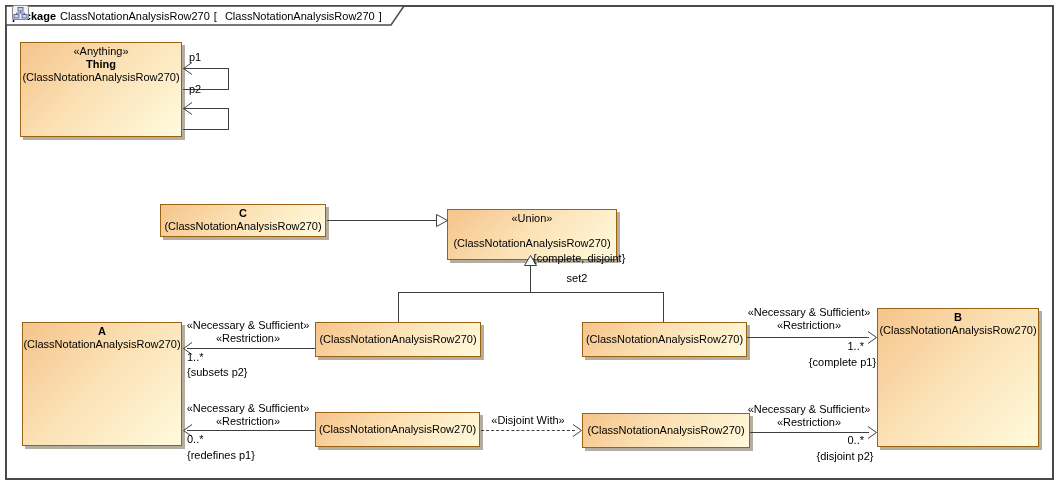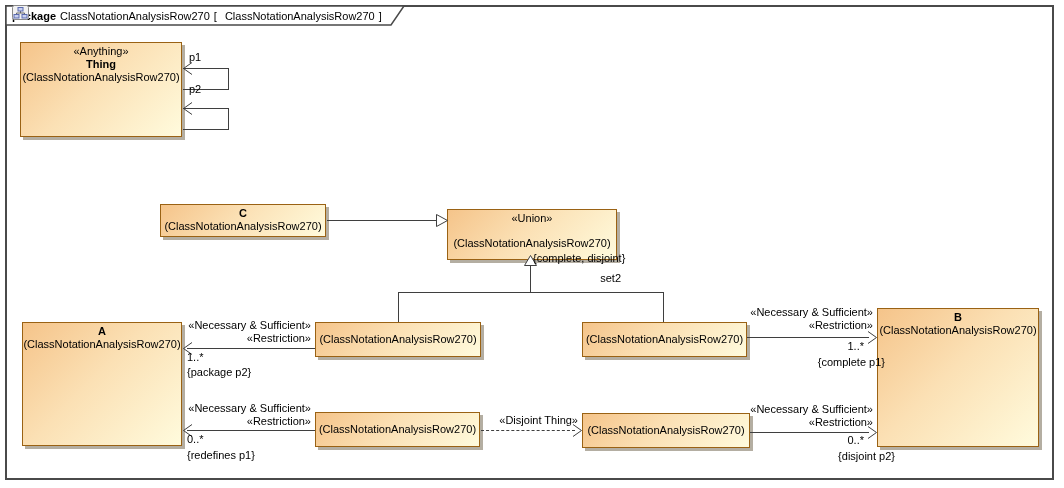--- a/index.html
+++ b/index.html
@@ -29,21 +29,21 @@
     text-align:center; line-height:13px;
   }
   .box .nm{font-weight:bold;}
   .box.pad{padding-top:2px;}
   .box.vcenter{display:flex; align-items:center; justify-content:center;}
   .lh{position:absolute; height:1px; background:#3f3f3f;}
   .lv{position:absolute; width:1px; background:#3f3f3f;}
   .dash{position:absolute; height:0; border-top:1px dashed #3f3f3f;}
   .ah{position:absolute;}
   .lbl{position:absolute; white-space:nowrap; line-height:13px;}
-  .lbl.c{text-align:right; white-space:normal;}
+  .lbl.c{text-align:center; white-space:normal;}
   .lbl.r{text-align:right;}
   .loop{
     position:absolute; box-sizing:border-box;
     border:1px solid #3f3f3f; border-left:none; background:transparent;
   }
 </style>
 </head>
 <body>
 
 <div id="canvas">
@@ -144,38 +144,38 @@
 
   <div class="lh" style="left:187px; top:348px; width:128px;"></div>
   <svg class="ah" style="left:183px; top:342px;" width="9" height="13">
     <polyline points="9,0.5 0.5,6.5 9,12.5" fill="none" stroke="#3f3f3f"></polyline>
   </svg>
   <div class="lbl c" style="left:185px; top:319px; width:126px;">
     <div>«Necessary &amp; Sufficient»</div>
     <div>«Restriction»</div>
   </div>
   <div class="lbl" style="left:187px; top:351px;">1..*</div>
-  <div class="lbl" style="left:187px; top:366px;">{package p2}</div>
+  <div class="lbl" style="left:187px; top:366px;">{subsets p2}</div>
 
   <div class="lh" style="left:187px; top:430px; width:128px;"></div>
   <svg class="ah" style="left:183px; top:424px;" width="9" height="13">
     <polyline points="9,0.5 0.5,6.5 9,12.5" fill="none" stroke="#3f3f3f"></polyline>
   </svg>
   <div class="lbl c" style="left:185px; top:402px; width:126px;">
     <div>«Necessary &amp; Sufficient»</div>
     <div>«Restriction»</div>
   </div>
   <div class="lbl" style="left:187px; top:433px;">0..*</div>
   <div class="lbl" style="left:187px; top:449px;text-align:right;">{redefines p1}</div>
 
   <div class="dash" style="left:481px; top:430px; width:94px;"></div>
   <svg class="ah" style="left:573px; top:424px;" width="9" height="13">
     <polyline points="0,0.5 8.5,6.5 0,12.5" fill="none" stroke="#3f3f3f"></polyline>
   </svg>
-  <div class="lbl c" style="left:478px; top:414px; width:100px;">«Disjoint Thing»</div>
+  <div class="lbl c" style="left:478px; top:414px; width:100px;">«Disjoint With»</div>
 
   <div class="lh" style="left:747px; top:337px; width:122px;"></div>
   <svg class="ah" style="left:868px; top:331px;" width="9" height="13">
     <polyline points="0,0.5 8.5,6.5 0,12.5" fill="none" stroke="#3f3f3f"></polyline>
   </svg>
   <div class="lbl c" style="left:745px; top:306px; width:128px;">
     <div>«Necessary &amp; Sufficient»</div>
     <div>«Restriction»</div>
   </div>
   <div class="lbl r" style="left:814px; top:340px; width:50px;">1..*</div>

